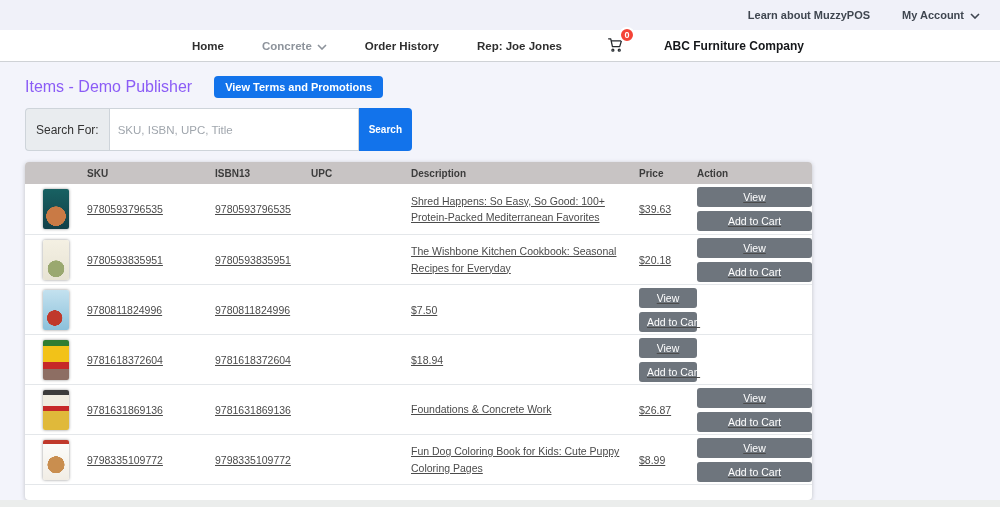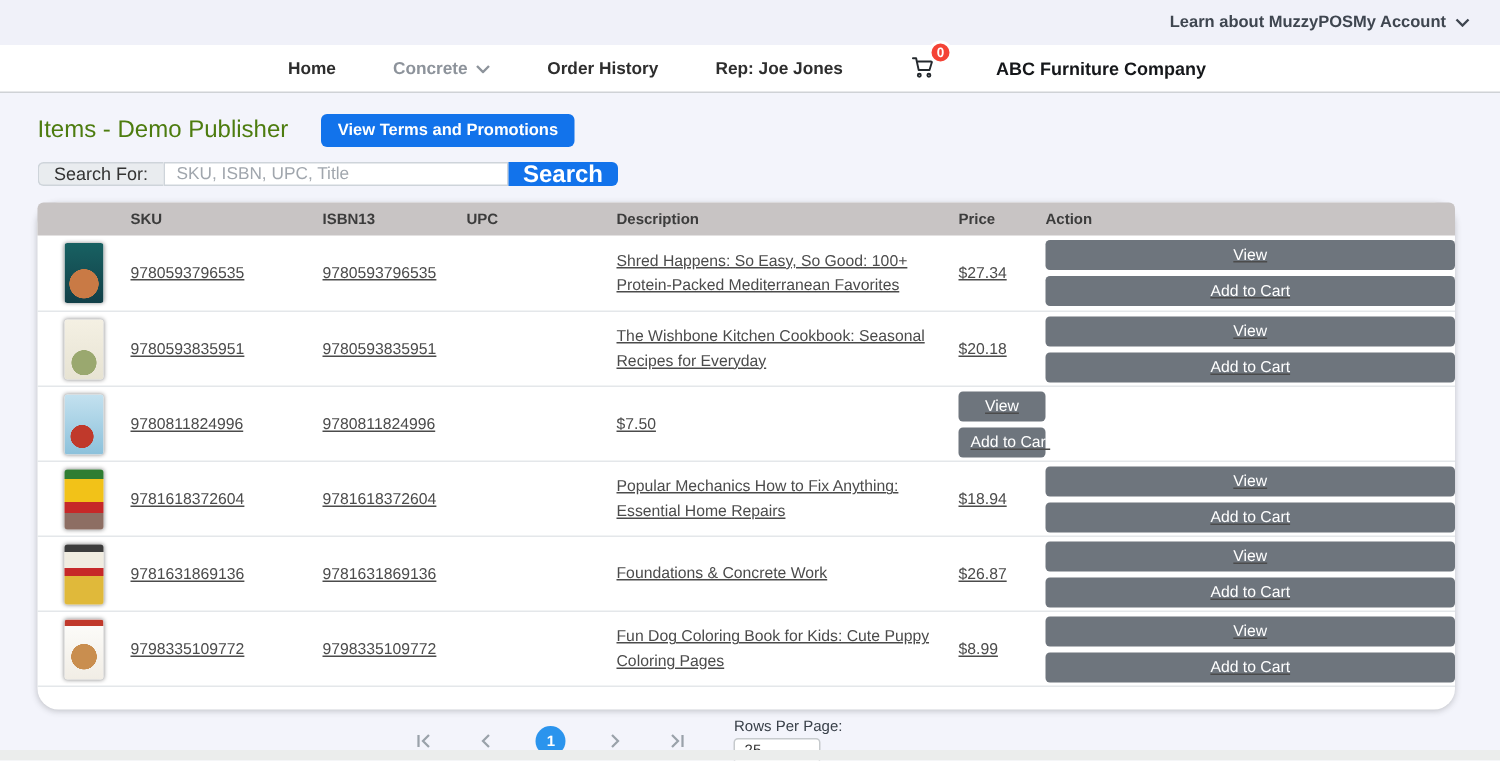--- a/index.html
+++ b/index.html
@@ -3,50 +3,50 @@
 <meta charset="utf-8">
 <style>
   * { box-sizing: border-box; margin: 0; padding: 0; }
   html,body { width:1000px; height:507px; }
   body {
     font-family: "Liberation Sans", "DejaVu Sans", sans-serif;
     background:#f3f4fb; position:relative; overflow:hidden; color:#333;
   }
   
   .topbar { height:30px; background:#f0f1f9; display:flex; justify-content:flex-end;
-    align-items:center; padding-right:20px; font-size:11px; font-weight:600; color:#3f4650; }
+    align-items:center; gap:32px; padding-right:20px; font-size:11px; font-weight:600; color:#3f4650; }
   .topbar .link { cursor:pointer; }
   .account { display:flex; align-items:center; gap:6px; cursor:pointer; }
   
   .nav { height:32px; background:#fff; border-bottom:1px solid #cfd2d6;
     display:flex; align-items:center; gap:38px; padding-left:192px;
     font-size:11.5px; font-weight:600; color:#2e2e2e; }
   .nav .item { cursor:pointer; display:flex; align-items:center; gap:5px; }
   .nav .muted { color:#8d939b; }
   .cart-wrap { position:relative; cursor:pointer; margin-left:6px; }
   .badge { position:absolute; top:-9px; right:-11px; width:16px; height:16px;
     background:var(--badge,#f44336); color:#fff; font-size:9px; font-weight:700;
     border-radius:50%; border:2px solid #fff; display:flex; align-items:center; justify-content:center; }
   .company { font-weight:700; font-size:12px; color:#15171a; margin-left:2px; }
   
   .content { padding:14px 0 0 25px; }
   .title-row { display:flex; align-items:center; gap:22px; }
-  .page-title { font-size:16px; color:#4d7c0f; font-weight:500; }
+  .page-title { font-size:16px; color:#8b5cf6; font-weight:500; }
   .btn-primary { background:var(--accent,#1273eb); color:#fff; border:none; border-radius:4px;
     font-size:11px; font-weight:600; padding:5px 11px; cursor:pointer;
     font-family:inherit; }
-  .search-row { margin-top:10px; display:flex; width:387px; height:16px; }
+  .search-row { margin-top:10px; display:flex; width:387px; height:43px; }
   .search-label { background:#e9ecef; border:1px solid #ced4da; border-right:none;
     border-radius:4px 0 0 4px; font-size:12px; color:#333; display:flex; align-items:center; padding:0 10px; }
   .search-input { flex:1; border:1px solid #ced4da; font-size:11.5px; padding:0 8px;
     color:#333; outline:none; font-family:inherit; min-width:0; }
   .search-input::placeholder { color:#a0a6ad; }
-  .btn-search { border-radius:0 4px 4px 0; padding:0 10px; font-size:16px; }
-  
-  .card { margin-top:11px; width:945px; background:#fff; border-radius:14px;
+  .btn-search { border-radius:0 4px 4px 0; padding:0 10px; font-size:10px; }
+  
+  .card { margin-top:11px; width:787px; background:#fff; border-radius:4px;
     box-shadow:0 1px 4px rgba(60,64,67,.28); }
   .thead, .trow { display:grid; grid-template-columns:62px 128px 96px 100px 228px 58px 1fr; align-items:center; }
   .thead { background:var(--header-bg,#c8c4c4); border-radius:4px 4px 0 0; height:22px;
     font-size:10px; font-weight:700; color:#3c3c3c; }
   .trow { min-height:50px; font-size:10.5px; color:#4b4b4b;text-decoration:underline; }
   .trow + .trow { border-top:1px solid #e4e7ea; }
   .tfoot { height:16px; border-top:1px solid #e4e7ea; }
   .c-img { display:flex; justify-content:center; }
   .thumb { width:26px; height:40px; border-radius:2px; box-shadow:0 0 3px rgba(0,0,0,.45); }
   .c-desc { padding-right:10px; line-height:1.55; }
@@ -130,21 +130,21 @@
     </div>
     <div>
   <div class="trow">
     <span class="c-img">
             <span class="thumb" style="background:radial-gradient(circle at 50% 68%, #c97a45 0 32%, rgba(0,0,0,0) 33%), linear-gradient(#186162,#123f48)"></span>
           </span>
     <span>9780593796535</span>
     <span>9780593796535</span>
     <span></span>
     <span class="c-desc">Shred Happens: So Easy, So Good: 100+ Protein-Packed Mediterranean Favorites</span>
-    <span>$27.34</span>
+    <span>$39.63</span>
     <span class="c-action">
       <button class="btn-gray">View</button>
       <button class="btn-gray">Add to Cart</button>
     </span>
   </div>
 
   <div class="trow">
     <span class="c-img">
             <span class="thumb" style="background:radial-gradient(circle at 50% 72%, #9aa86f 0 26%, rgba(0,0,0,0) 27%), linear-gradient(#f4f0e3,#e7e3d3)"></span>
           </span>
@@ -173,21 +173,20 @@
     </span>
   </div>
 
   <div class="trow">
     <span class="c-img">
             <span class="thumb" style="background:linear-gradient(180deg,#2f7d32 0 16%,#f2c218 16% 54%,#c62828 54% 72%,#8d6e63 72% 100%)"></span>
           </span>
     <span>9781618372604</span>
     <span>9781618372604</span>
     <span></span>
-    <span class="c-desc">Popular Mechanics How to Fix Anything: Essential Home Repairs</span>
     <span>$18.94</span>
     <span class="c-action">
       <button class="btn-gray">View</button>
       <button class="btn-gray">Add to Cart</button>
     </span>
   </div>
 
   <div class="trow">
     <span class="c-img">
             <span class="thumb" style="background:linear-gradient(180deg,#3c3c3c 0 12%,#f0ece0 12% 40%,#c62828 40% 52%,#e0b93a 52% 100%)"></span>

